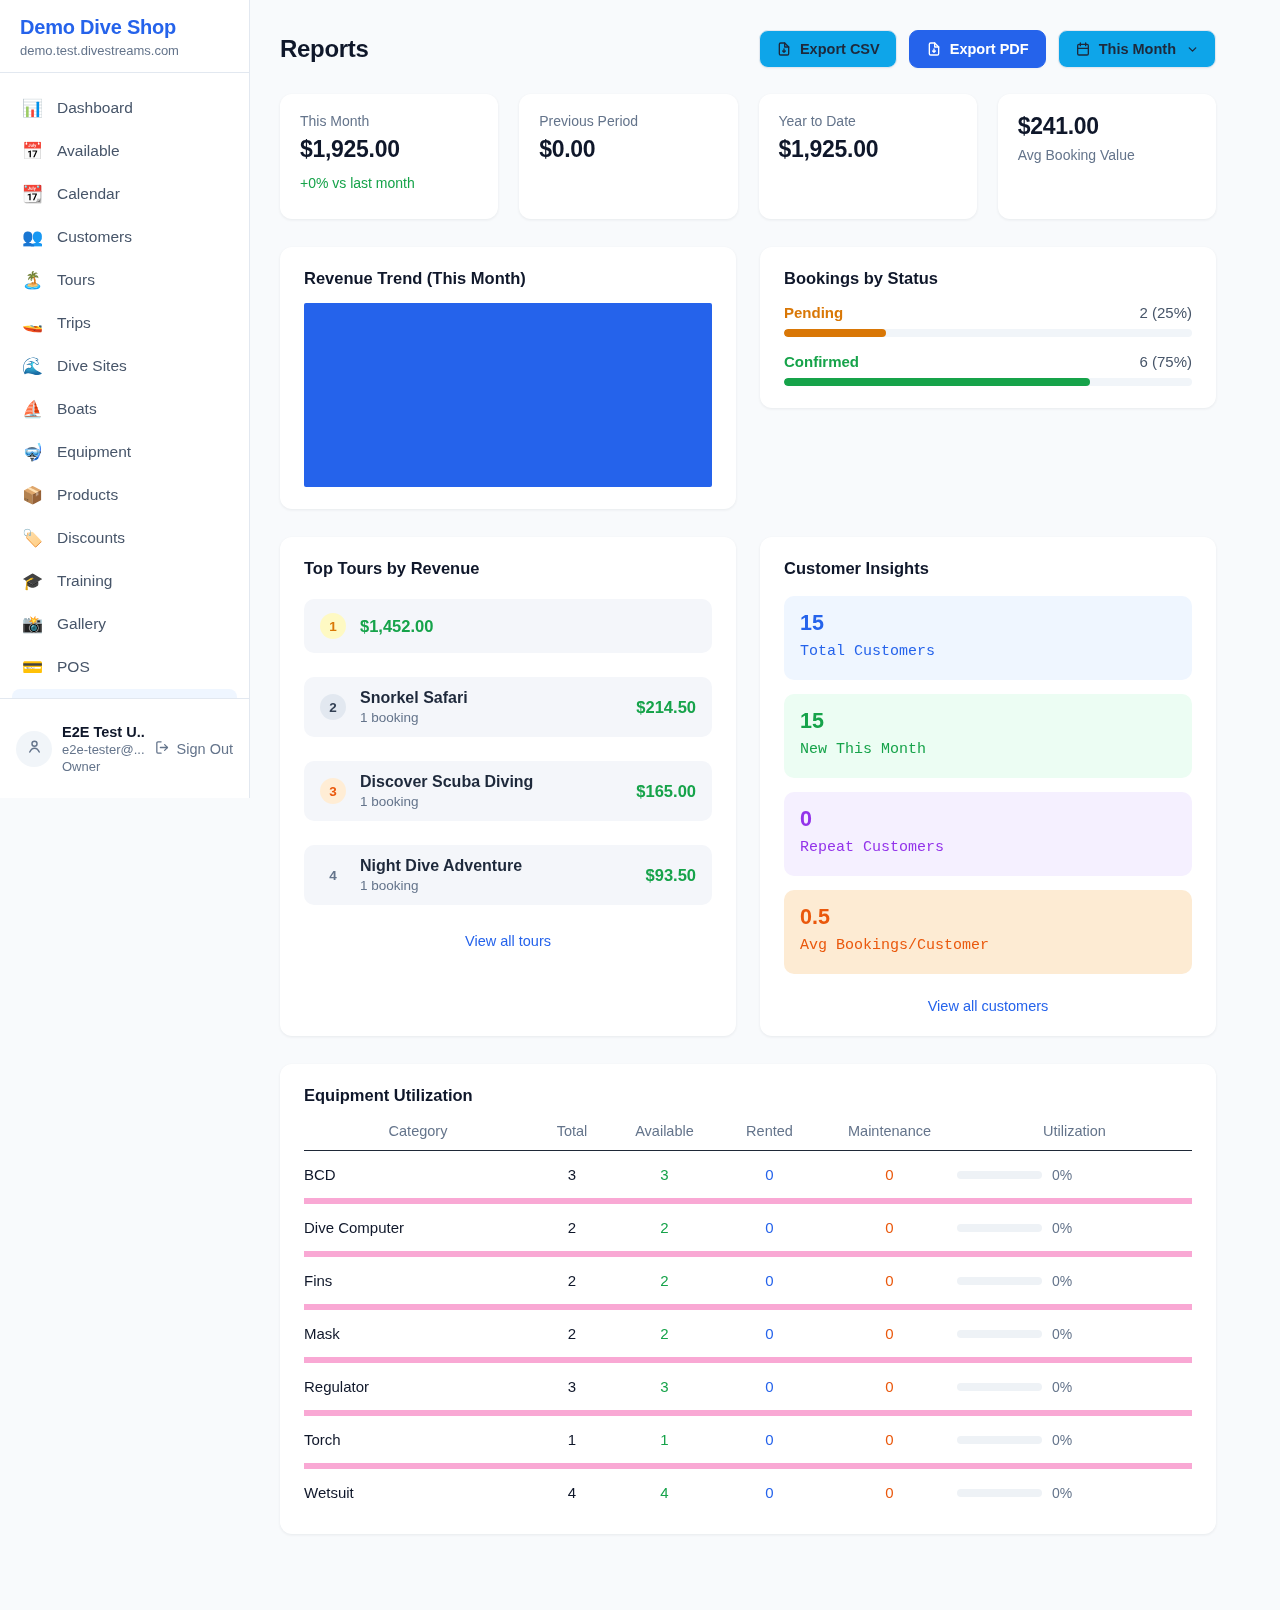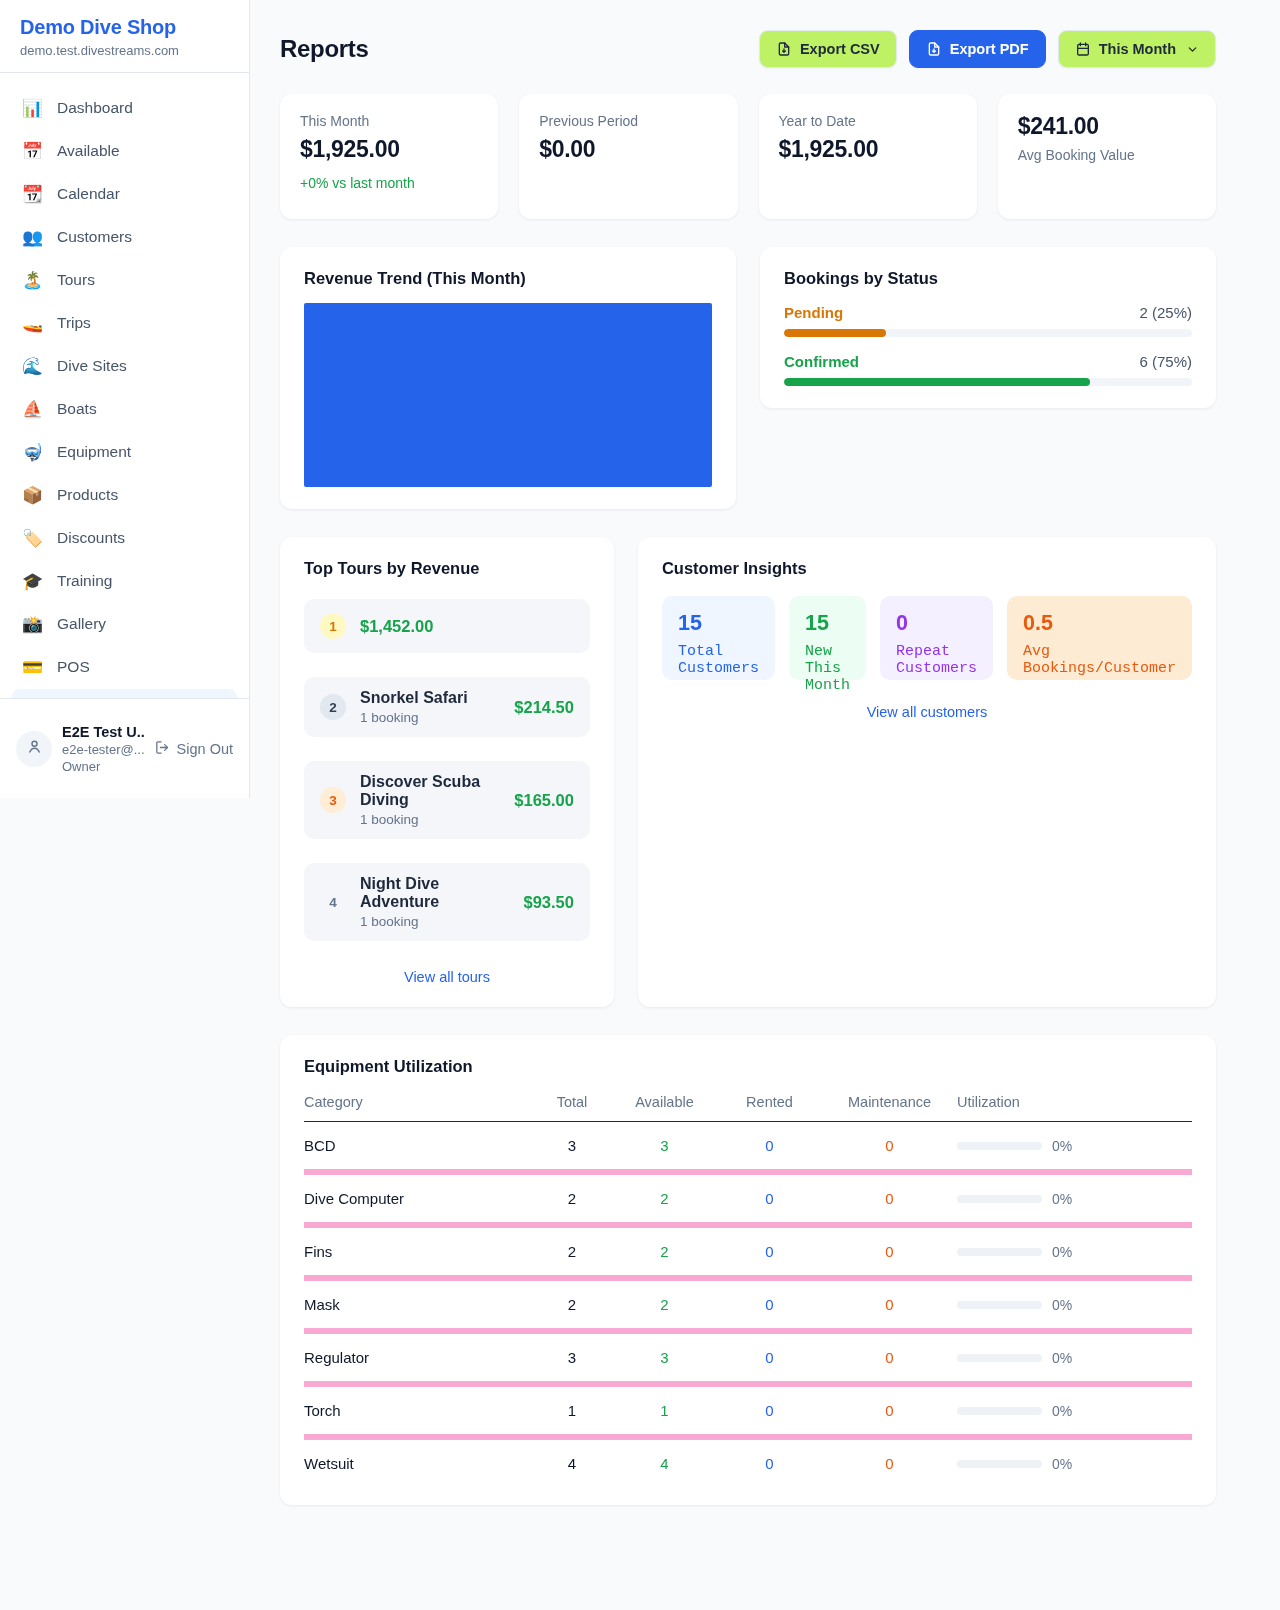--- a/index.html
+++ b/index.html
@@ -37,21 +37,21 @@
   .user-name{font-size:14.5px; font-weight:700; color:var(--c-dark); white-space:nowrap; overflow:hidden;}
   .user-email,.user-role{font-size:13px; color:var(--c-gray); white-space:nowrap; overflow:hidden; margin-top:2px;}
   .signout{display:flex; align-items:center; gap:6px; color:var(--c-gray); font-size:14.5px; cursor:pointer; flex:none;}
   
   .main{margin-left:250px; padding:30px 64px 40px 30px;}
   .page-header{display:flex; align-items:center; justify-content:space-between; margin-bottom:26px;}
   .page-title{font-size:24px; font-weight:700; letter-spacing:-.3px;}
   .header-actions{display:flex; gap:12px;}
   .btn{
     display:flex; align-items:center; gap:8px; height:38px; padding:0 16px; border-radius:9px;
-    font-size:14.5px; font-weight:600; cursor:pointer; background:#bef264; color:#1e293b;
+    font-size:14.5px; font-weight:600; cursor:pointer; background:#0ea5e9; color:#1e293b;
     border:1px solid var(--c-border); box-shadow:0 1px 2px rgba(15,23,42,.04);
   }
   .btn-primary{background:var(--c-accent); color:#fff; border-color:var(--c-accent);}
   .btn svg{display:block;}
   .chev{margin-left:2px;}
   
   .card{background:#fff; border-radius:12px; box-shadow:0 1px 3px rgba(15,23,42,.07);}
   .card-title{font-size:16.5px; font-weight:700; color:var(--c-dark);}
   .stats-row{display:grid; grid-template-columns:repeat(4,1fr); gap:21px; margin-bottom:28px;}
   .stat-card{padding:19px 20px; min-height:125px; display:flex; flex-direction:column;}
@@ -78,28 +78,28 @@
   .tour-row:first-of-type{margin-top:21px;}
   .rank-badge{width:26px; height:26px; border-radius:50%; display:flex; align-items:center;
     justify-content:center; font-size:13.5px; font-weight:600; flex:none;}
   .tour-info{flex:1; min-width:0;}
   .tour-name{font-size:16px; font-weight:600; color:#1e293b;}
   .tour-bookings{font-size:13.5px; color:var(--c-gray); margin-top:3px;}
   .tour-revenue{font-size:16.5px; font-weight:700; color:var(--c-green); flex:none;}
   .view-link{display:block; text-align:center; color:var(--c-accent); font-size:14.5px;
     margin-top:28px; cursor:pointer; text-decoration:none;}
   
-  .insight-grid{display:grid; grid-template-columns:1fr 1fr 1fr 1fr; gap:14px; margin-top:18px;}
+  .insight-grid{display:grid; grid-template-columns:1fr; gap:14px; margin-top:18px;}
   .insight-tile{border-radius:10px; padding:15px 16px; height:84px;}
   .insight-value{font-size:21.5px; font-weight:700;}
   .insight-label{font-size:15px; margin-top:7px;font-family:Liberation Mono, monospace;}
   
   .equip-card{padding:22px 24px 18px; margin-bottom:30px;}
   .equip-table{width:100%; border-collapse:collapse; margin-top:18px;}
-  .equip-table th{font-size:14.5px; font-weight:400; color:var(--c-gray); text-align:left;
+  .equip-table th{font-size:14.5px; font-weight:400; color:var(--c-gray); text-align:center;
     padding:0 0 11px; border-bottom:1px solid #1f2937;}
   .equip-table th.num{text-align:center;}
   .equip-table td{padding:15px 0; border-bottom:6px solid #f9a8d4; font-size:15px;}
   .equip-table tr:last-child td{border-bottom:none;}
   .td-cat{font-size:15.5px; font-weight:500; color:var(--c-dark);}
   .td-num{text-align:center; color:var(--c-dark);}
   .td-avail{color:var(--c-green);}
   .td-rent{color:var(--c-accent);}
   .td-maint{color:var(--c-orange);}
   .col-total{width:80px;} .col-avail{width:105px;} .col-rent{width:105px;}

